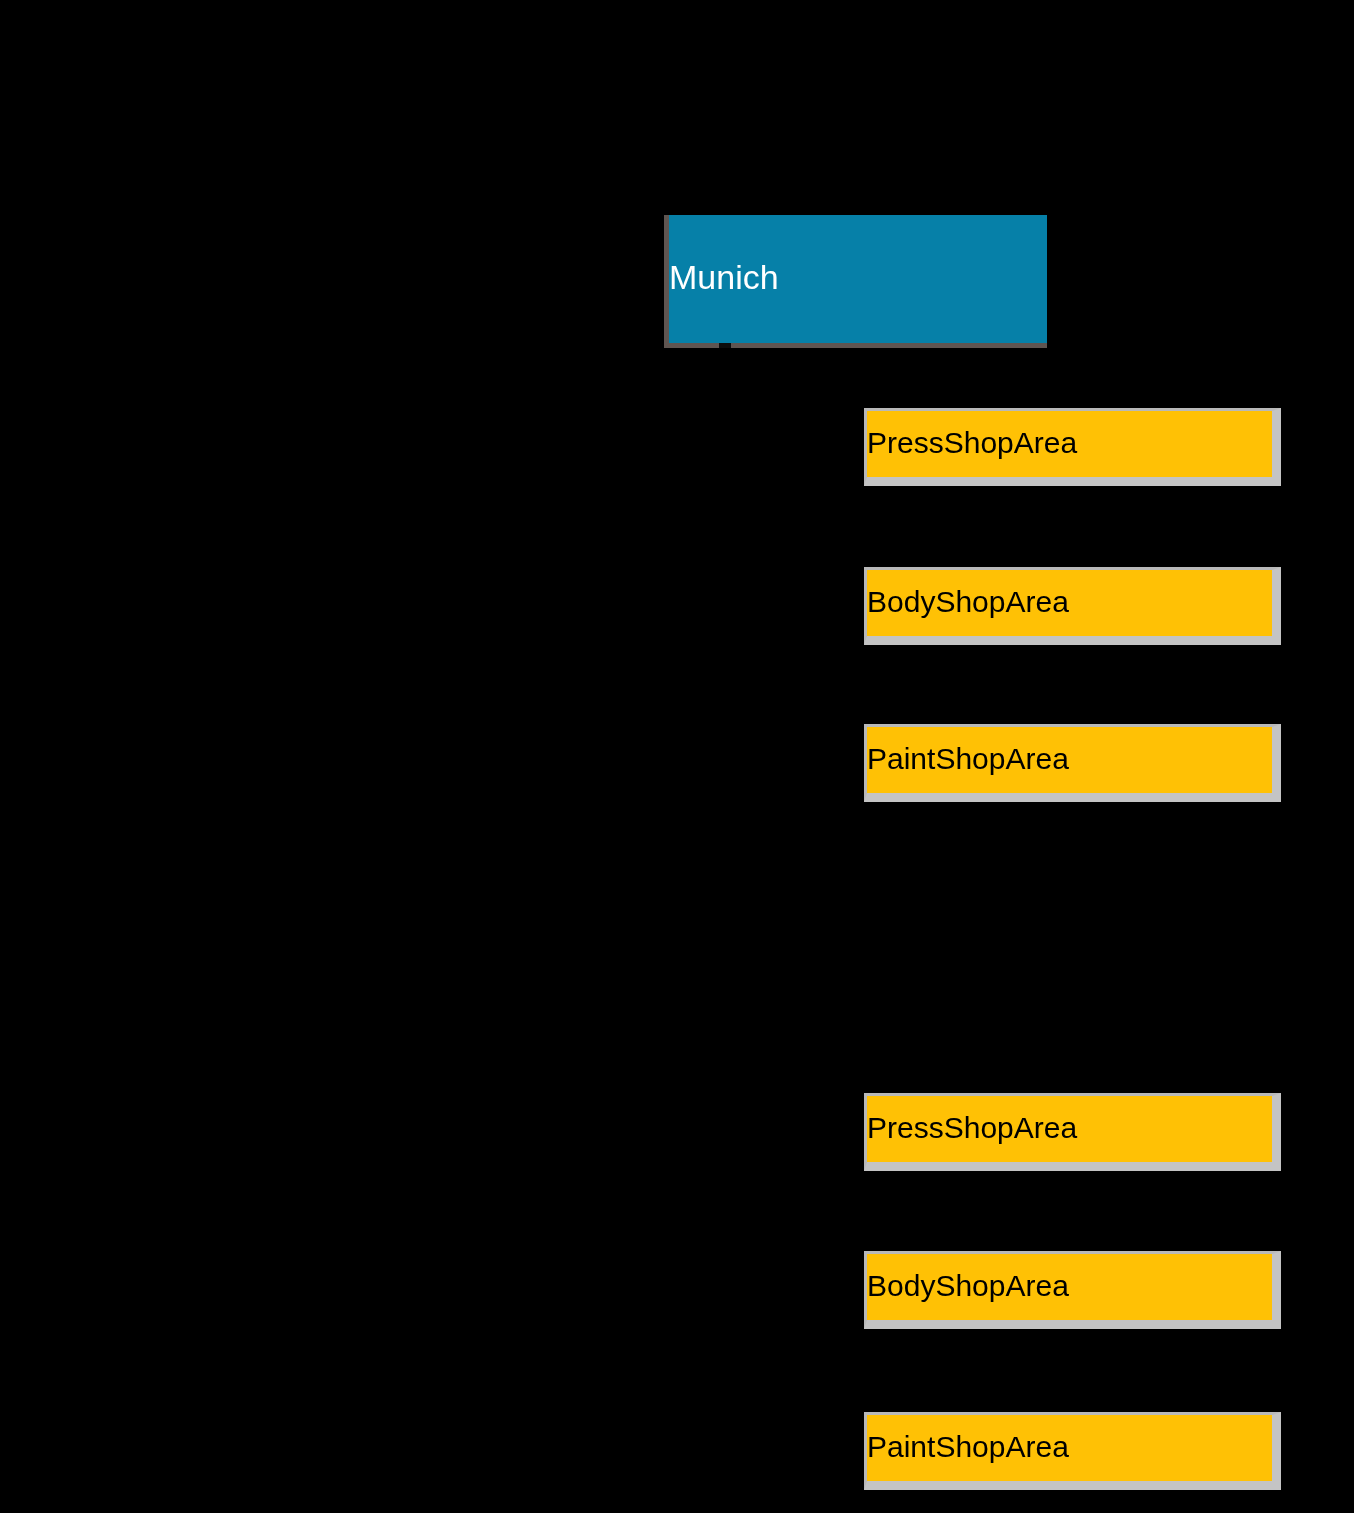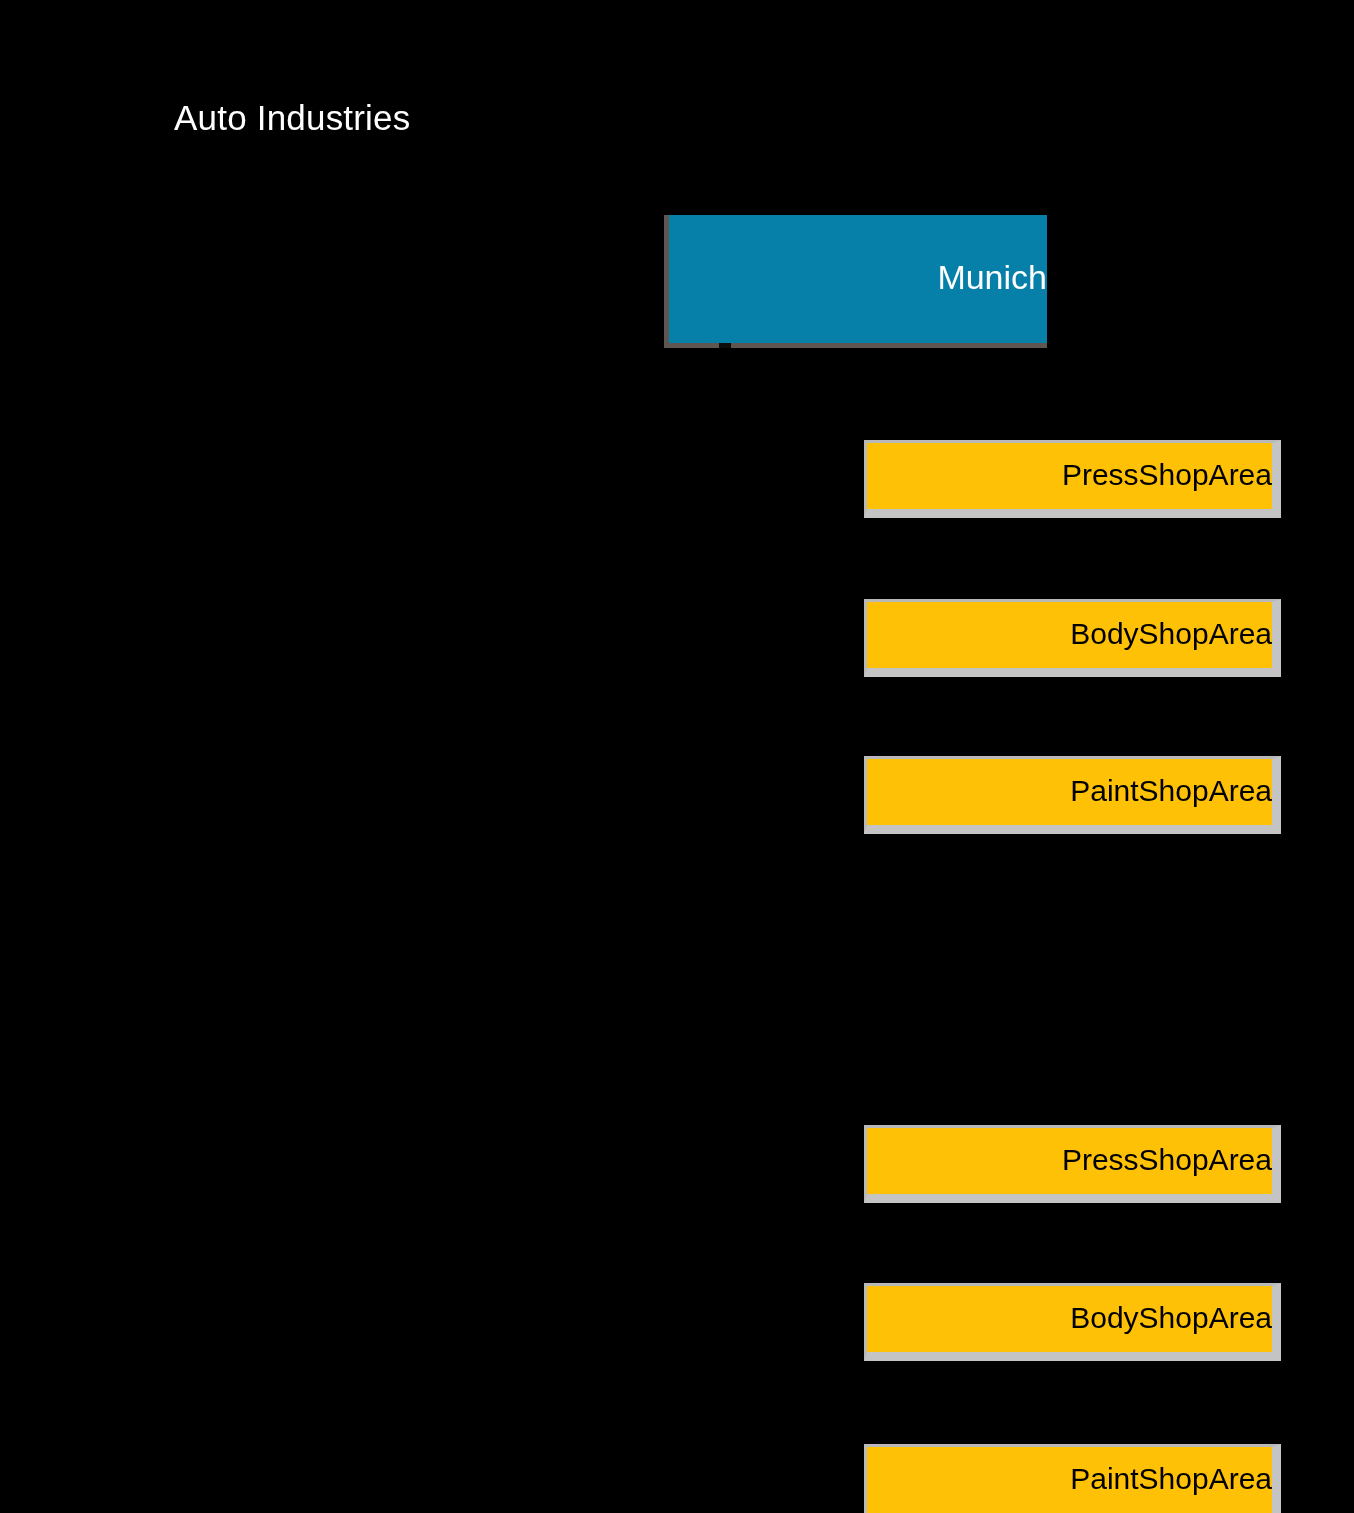--- a/index.html
+++ b/index.html
@@ -31,21 +31,21 @@
     letter-spacing: 0.2px;
     white-space: nowrap;
   }
 
   
   .node {
     position: absolute;
     box-sizing: border-box;
     display: flex;
     align-items: center;
-    justify-content: flex-end;
+    justify-content: flex-start;
   }
   .node-label {
     display: block;
     text-align: center;
     white-space: nowrap;
   }
 
   
   .node.plant {
     background: #0680a8;
@@ -72,37 +72,35 @@
     background: #0d0d0d;
   }
 
   
   .node.shop {
     background: #ffc105;
     border-left: 3px solid #b9b9b9;
     border-right: 9px solid #c4c4c4;
     border-top: 3px solid #b9b9b9;
     border-bottom: 9px solid #c4c4c4;
-    margin-top: 32px;
   }
   .node.shop .node-label {
     color: #000000;
     font-size: 30px;
     line-height: 36px;
     font-weight: 400;
     position: relative;
     top: -1px;
   }
 </style>
 </head>
 <body>
 
 <div id="canvas">
 
-  <div class="diagram-title">Auto Industries</div>
 
   <div class="node plant" style="left:664px; top:215px; width:383px; height:133px;">
     <span class="node-label">Munich</span>
     <span class="plant-notch"></span>
   </div>
 
   <div class="node shop" style="left:864px; top:408px; width:417px; height:78px;">
     <span class="node-label">PressShopArea</span>
   </div>
 

